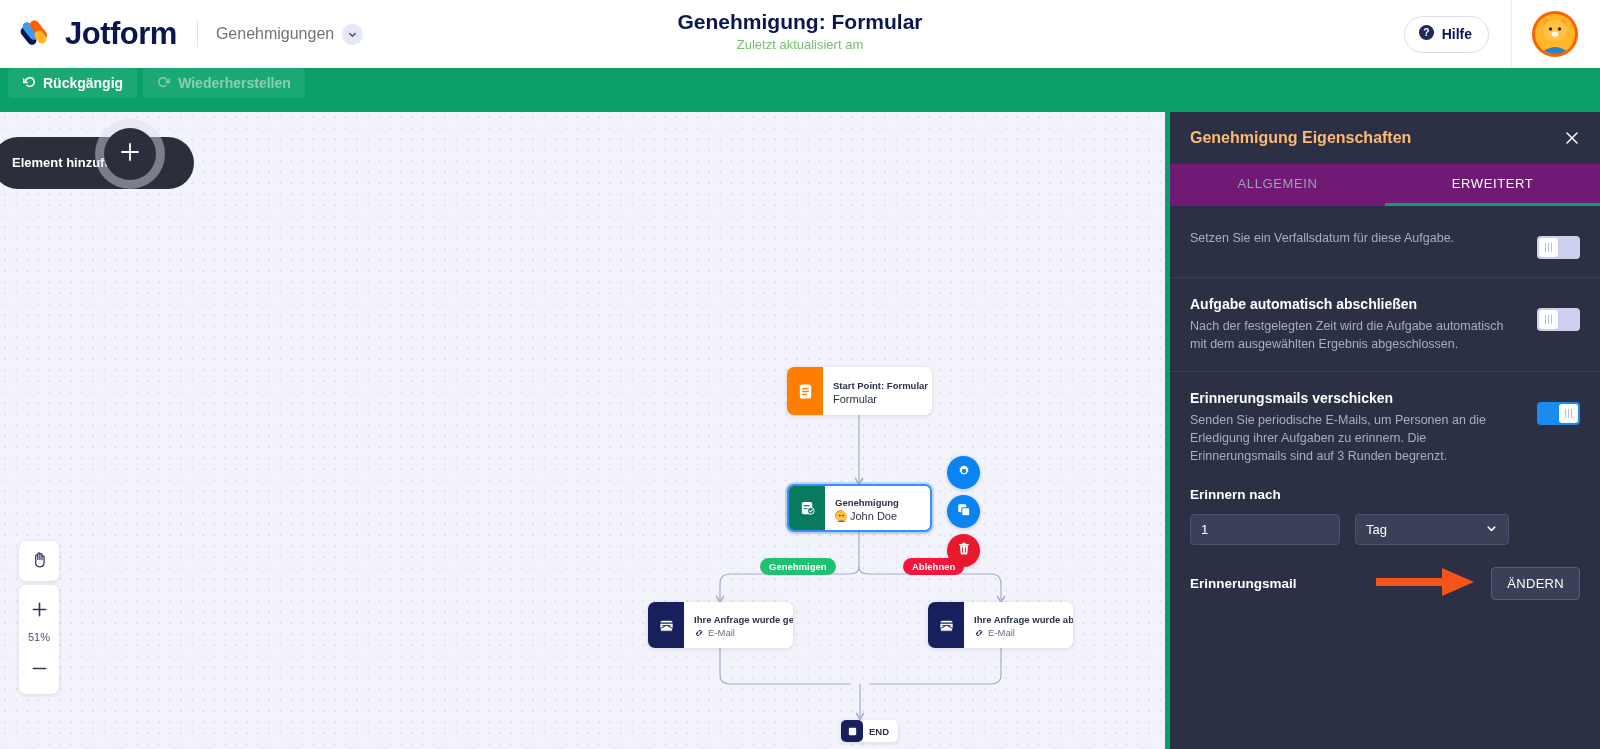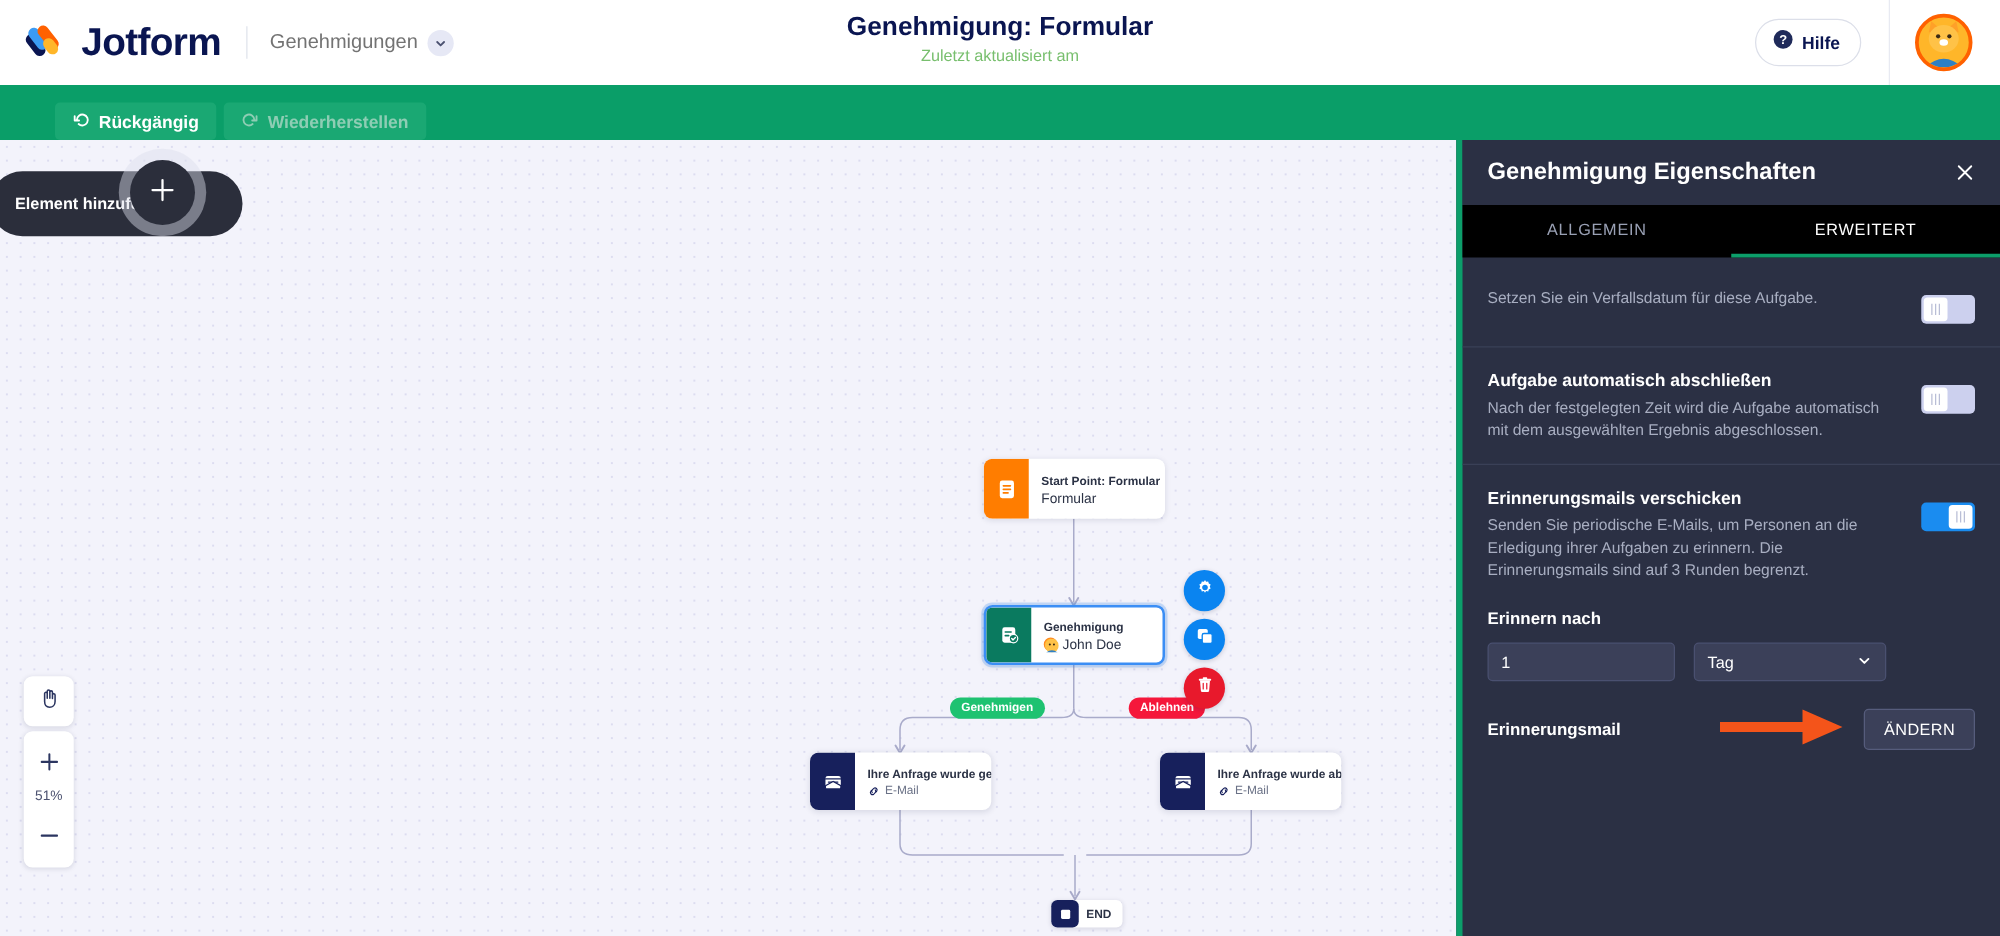--- a/index.html
+++ b/index.html
@@ -49,21 +49,21 @@
     width: 46px; height: 46px; border-radius: 50%;
     border: 3px solid #ff6100; background: #ffb629; margin-right: 22px;
     position: relative; overflow: hidden; cursor: pointer;
   }
 
   
   .greenbar {
     position: absolute; left: 0; top: 68px; width: 1600px; height: 44px;
     background: #0a9e68; display: flex; align-items: stretch;
   }
-  .undo-grp { display: flex; align-items: flex-end; gap: 6px; padding-left: 8px; margin-left: 36px; }
+  .undo-grp { display: flex; align-items: flex-start; gap: 6px; padding-left: 8px; }
   .tbtn {
     display: flex; align-items: center; gap: 7px; height: 30px;
     padding: 0 14px; border-radius: 4px; font-size: 14px; font-weight: bold;
     color: #ffffff; cursor: pointer; background: #1aa873;
   }
   .tbtn.disabled { color: #8ecdb4; background: #1aa873; cursor: default; }
   .tabs { display: flex; align-items: stretch; margin-left: 66px; }
   .tab {
     display: flex; align-items: center; padding: 0 25px;
     font-size: 15px; color: #c4e7d8; letter-spacing: 0.4px; cursor: pointer;
@@ -164,23 +164,23 @@
 
   
   .panel {
     position: absolute; right: 0; top: 112px; width: 435px; height: 637px;
     background: #2b3044; border-left: 5px solid #0c9e6a;
   }
   .panel-head {
     height: 52px; display: flex; align-items: center; justify-content: space-between;
     padding: 0 18px 0 20px; background: #2b3044;
   }
-  .panel-title { font-size: 19px; font-weight: bold; color: #ffffff; }
+  .panel-title { font-size: 16px; font-weight: bold; color: #fdba74; }
   .panel-close { cursor: pointer; width: 20px; height: 20px; display: flex; align-items: center; justify-content: center; }
-  .panel-tabs { display: flex; height: 42px; background: #000000; }
+  .panel-tabs { display: flex; height: 42px; background: #701a75; }
   .ptab {
     flex: 1; display: flex; align-items: center; justify-content: center;
     font-size: 13px; color: #9aa1b5; letter-spacing: .6px; cursor: pointer;
     border-bottom: 3px solid transparent;
   }
   .ptab.active { color: #ffffff; border-bottom-color: #0c9e6a; }
 
   .sect { padding: 18px 20px; border-bottom: 1px solid #3a4057; position: relative; }
   .sect-row { display: flex; align-items: flex-start; gap: 14px; }
   .sect-texts { flex: 1; }

